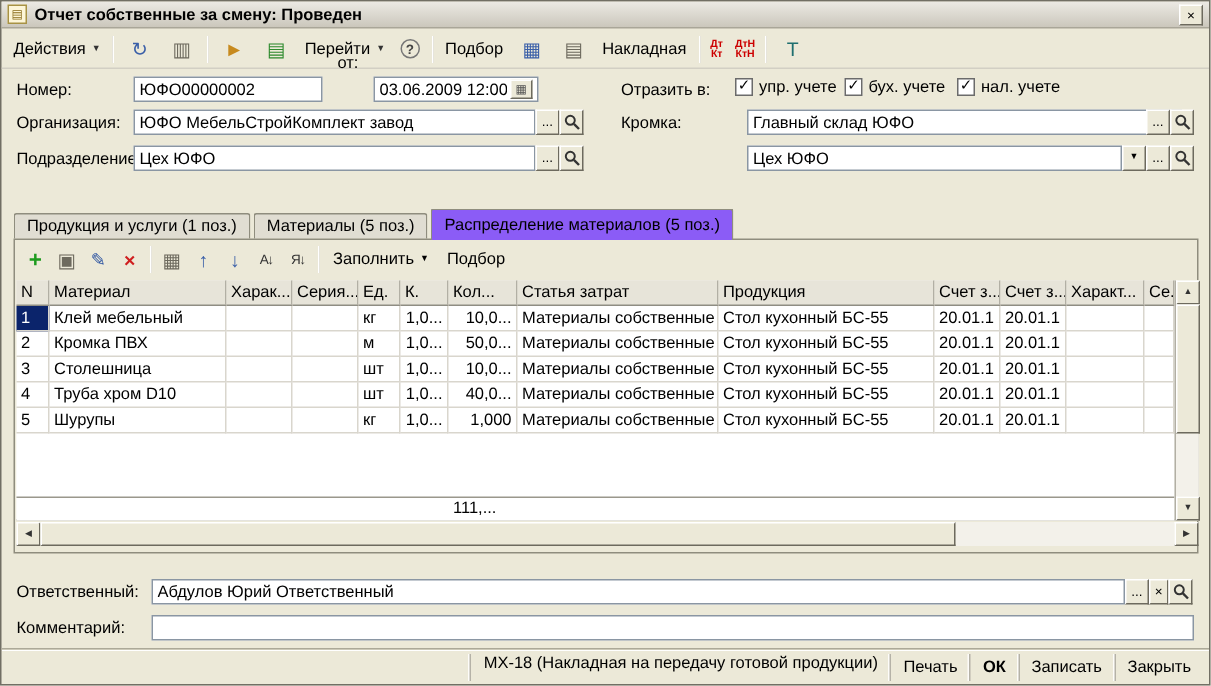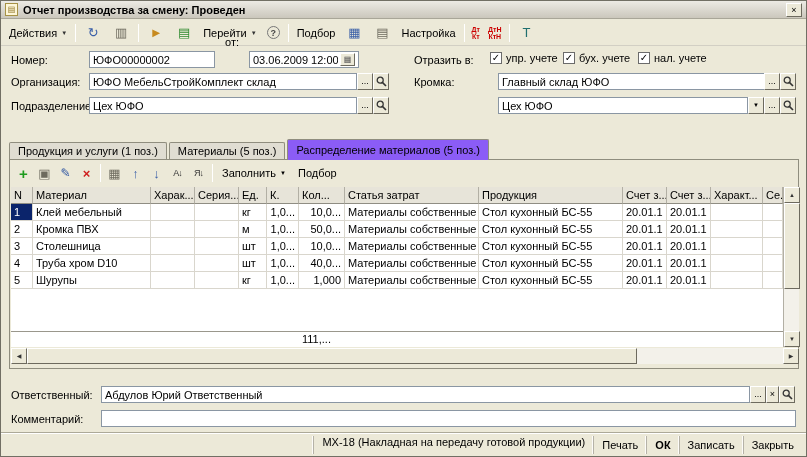--- a/index.html
+++ b/index.html
@@ -107,21 +107,21 @@
     font:11px "Liberation Sans", sans-serif; border-top:none; border-right:none; border-bottom:none; }
   .sbitem.bold { font-weight:bold; }
 </style>
 </head>
 <body>
 
 <div class="win">
 
   <div class="titlebar">
     <span class="appicon">▤</span>
-    <span class="wtitle">Отчет производства за смену: Проведен</span>
+    <span class="wtitle">Отчет собственные за смену: Проведен</span>
     <button class="closebtn">×</button>
   </div>
 
   <div class="toolbar">
     <button class="tbtn">
       <span>Действия</span>
       <span class="dd">▼</span>
     </button>
     <span class="sep"></span>
     <button class="tbtn">
@@ -148,21 +148,21 @@
     <button class="tbtn">
         <span>Подбор</span>
       </button>
     <button class="tbtn">
         <span class="ic ic16 blue">▦</span>
       </button>
     <button class="tbtn">
         <span class="ic ic16 gray">▤</span>
       </button>
     <button class="tbtn">
-        <span>Настройка</span>
+        <span>Накладная</span>
       </button>
     <span class="sep"></span>
     <button class="tbtn dtkt">
       <span>Дт</span>
       <span class="l2">Кт</span>
     </button>
     <button class="tbtn dtkt">
       <span>ДтН</span>
       <span class="l2">КтН</span>
     </button>
@@ -191,21 +191,21 @@
     <span class="cb">✓</span>
     <span>бух. учете</span>
   </span>
   <span class="cbwrap" style="left:637px;top:51px">
     <span class="cb">✓</span>
     <span>нал. учете</span>
   </span>
 
   <span class="lbl" style="left:10px;top:75px">Организация:</span>
   <div class="field" style="left:88px;top:72px;width:268px">
-    <span class="fval">ЮФО МебельСтройКомплект склад</span>
+    <span class="fval">ЮФО МебельСтройКомплект завод</span>
   </div>
   <button class="btn3d" style="left:356px;top:72px">...</button>
   <button class="btn3d" style="left:372px;top:72px">
     <svg width="11" height="11" viewBox="0 0 11 11">
         <circle cx="4.2" cy="4.2" r="3" fill="none" stroke="#333" stroke-width="1.3"></circle>
         <line x1="6.6" y1="6.6" x2="10" y2="10" stroke="#333" stroke-width="1.6"></line>
       </svg>
   </button>
 
   <span class="lbl" style="left:413px;top:75px">Кромка:</span>

